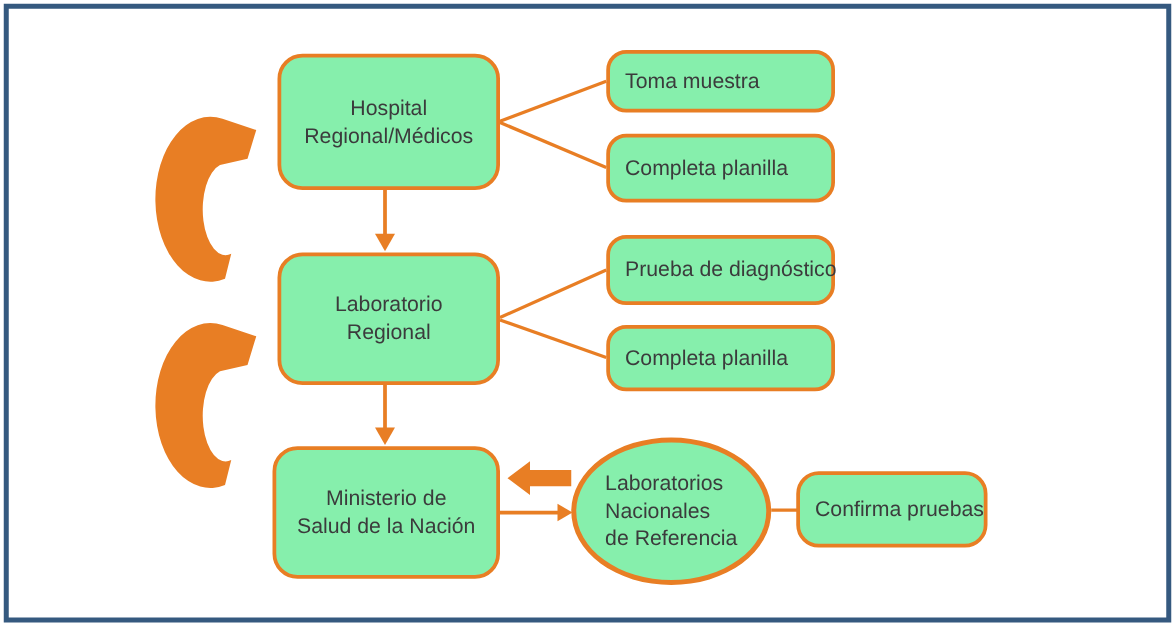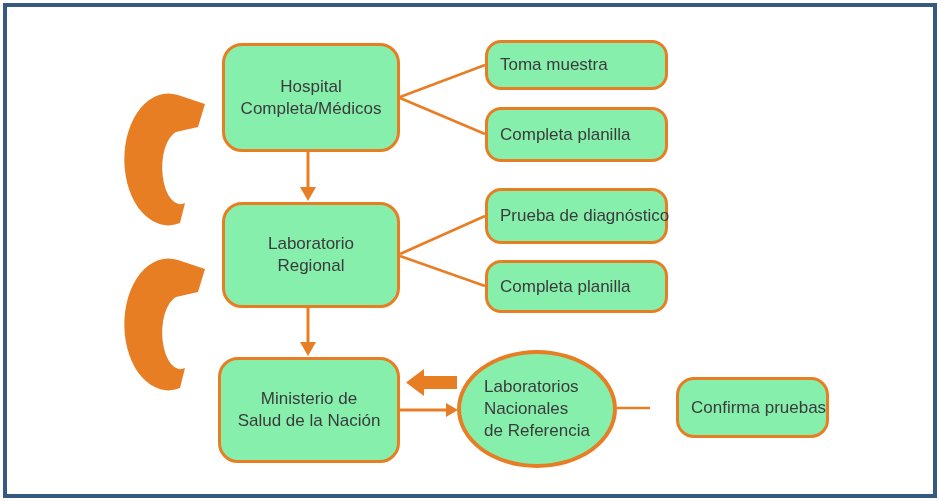--- a/index.html
+++ b/index.html
@@ -24,21 +24,21 @@
     border-radius:50%;border-width:4px;justify-content:center;text-align:left;
   }
   
   #n-hospital   {left:222px;top:43px; width:178px;height:109px;}
   #n-laboratorio{left:222px;top:202px;width:178px;height:106px;}
   #n-ministerio {left:218px;top:357px;width:182px;height:106px;}
   #n-toma      {left:485px;top:40px; width:183px;height:50px;}
   #n-completa1 {left:485px;top:107px;width:183px;height:55px;}
   #n-prueba    {left:485px;top:188px;width:183px;height:56px;padding-left:12px;}
   #n-completa2 {left:485px;top:260px;width:183px;height:53px;}
-  #n-confirma  {left:676px;top:377px;width:153px;height:61px;border-radius:18px;}
+  #n-confirma  {left:637px;top:377px;width:153px;height:61px;border-radius:18px;}
   #n-ellipse   {left:457px;top:350px;width:160px;height:118px;}
 </style>
 </head>
 <body>
 
 <div class="stage">
 
   <svg class="layer" viewBox="0 0 940 501" aria-hidden="true">
     <g stroke="#e87e24" stroke-width="2.6" fill="none">
 
@@ -64,21 +64,21 @@
 
       <path d="M457,376 L424,376 L424,369 L406,382.5 L424,396 L424,389 L457,389 Z"></path>
 
       <path transform="translate(135,93)" d="M43,2 A44,66 0 1 0 45,130 L50,110 A18,36 0 1 1 41,39 L63,34 L70,11 Z"></path>
 
       <path transform="translate(135,258)" d="M43,2 A44,66 0 1 0 45,130 L50,110 A18,36 0 1 1 41,39 L63,34 L70,11 Z"></path>
     </g>
   </svg>
 
   <div class="node main" id="n-hospital">Hospital
-Completa/Médicos</div>
+Regional/Médicos</div>
 
   <div class="node main" id="n-ministerio">Ministerio de
 Salud de la Nación</div>
 
   <div class="node main" id="n-laboratorio">Laboratorio
 Regional</div>
 
   <div class="node side" id="n-toma">Toma muestra</div>
 
   <div class="node side" id="n-completa1">Completa planilla</div>

